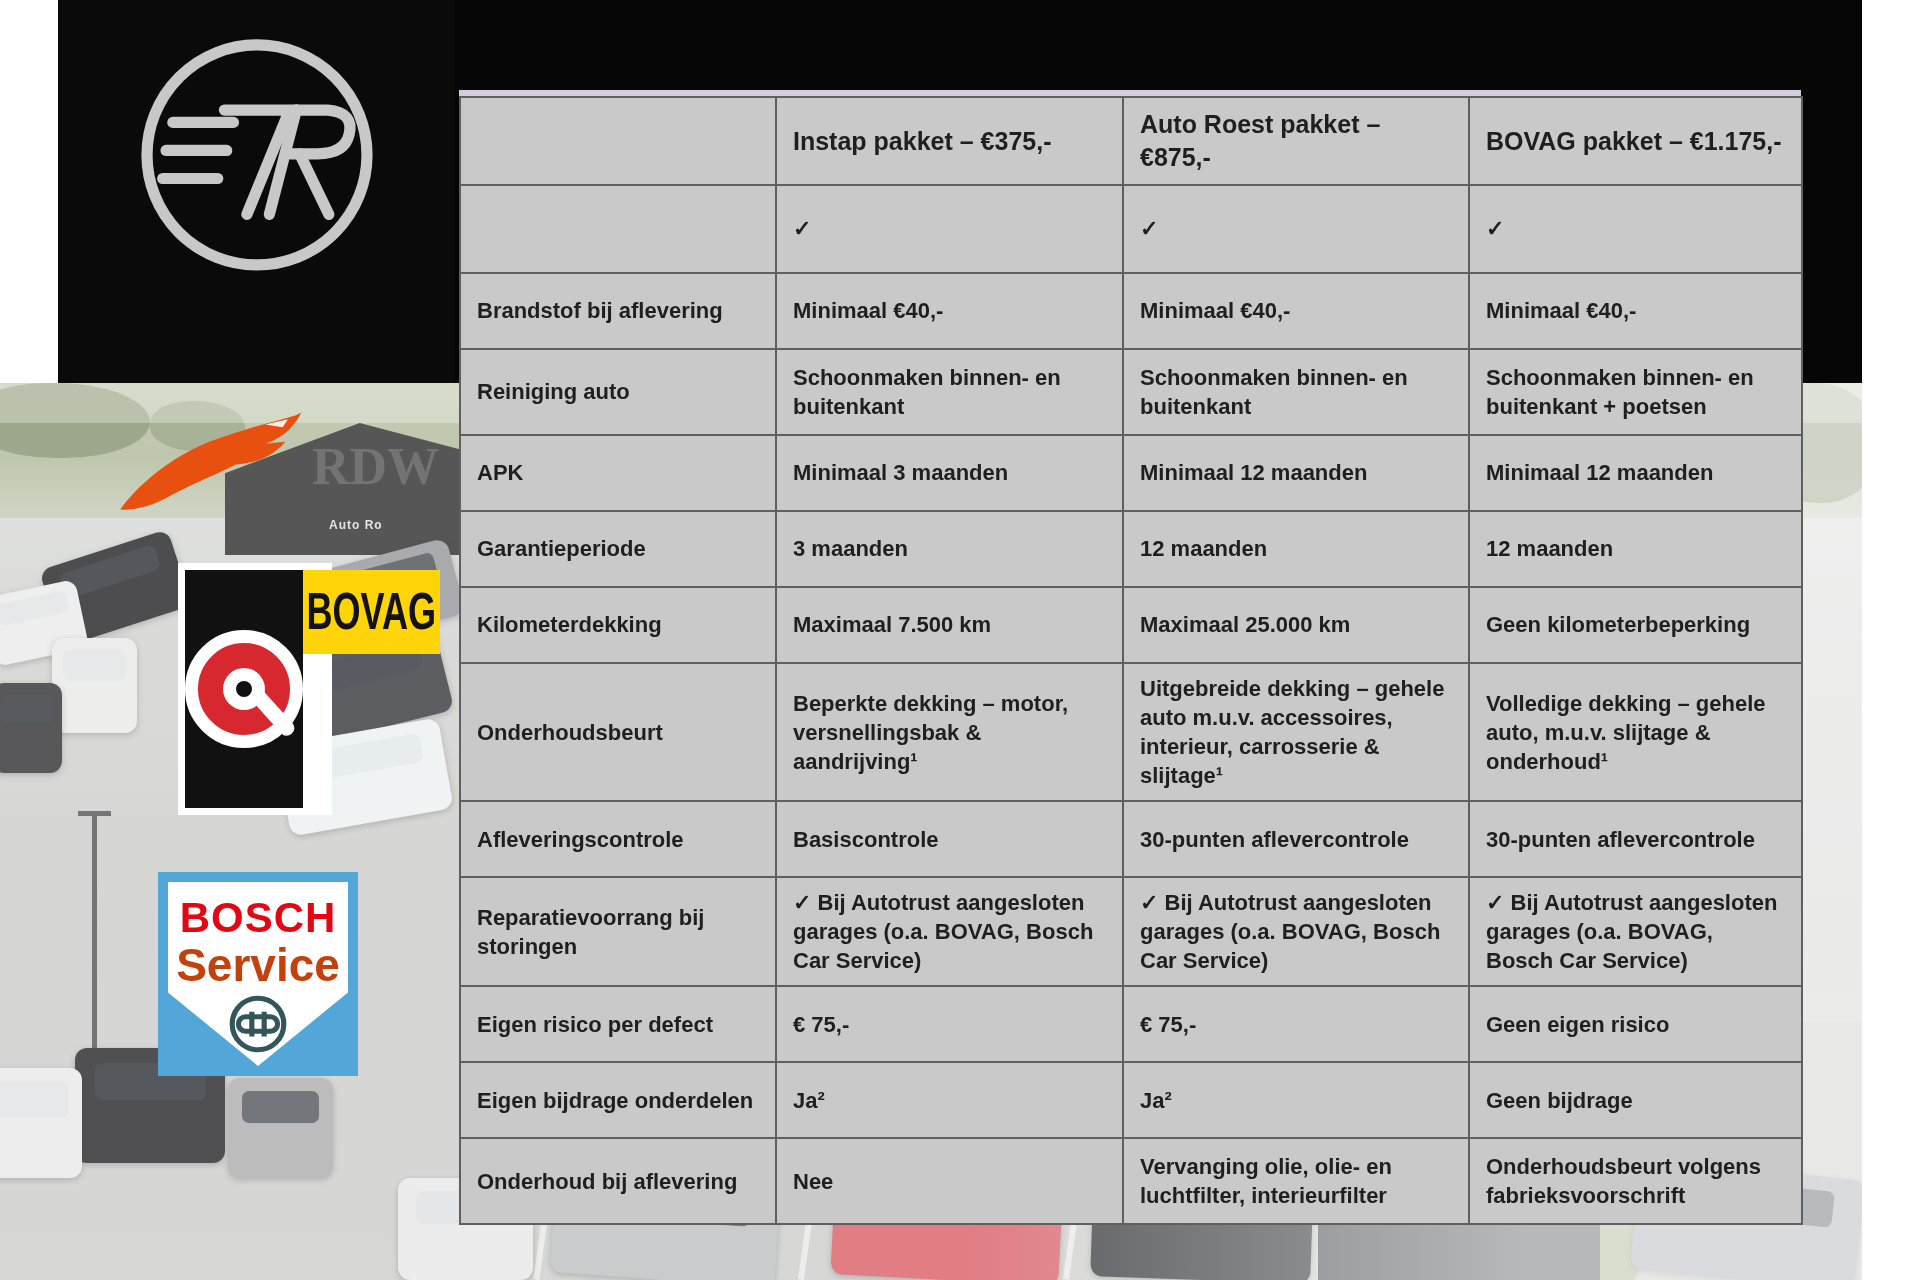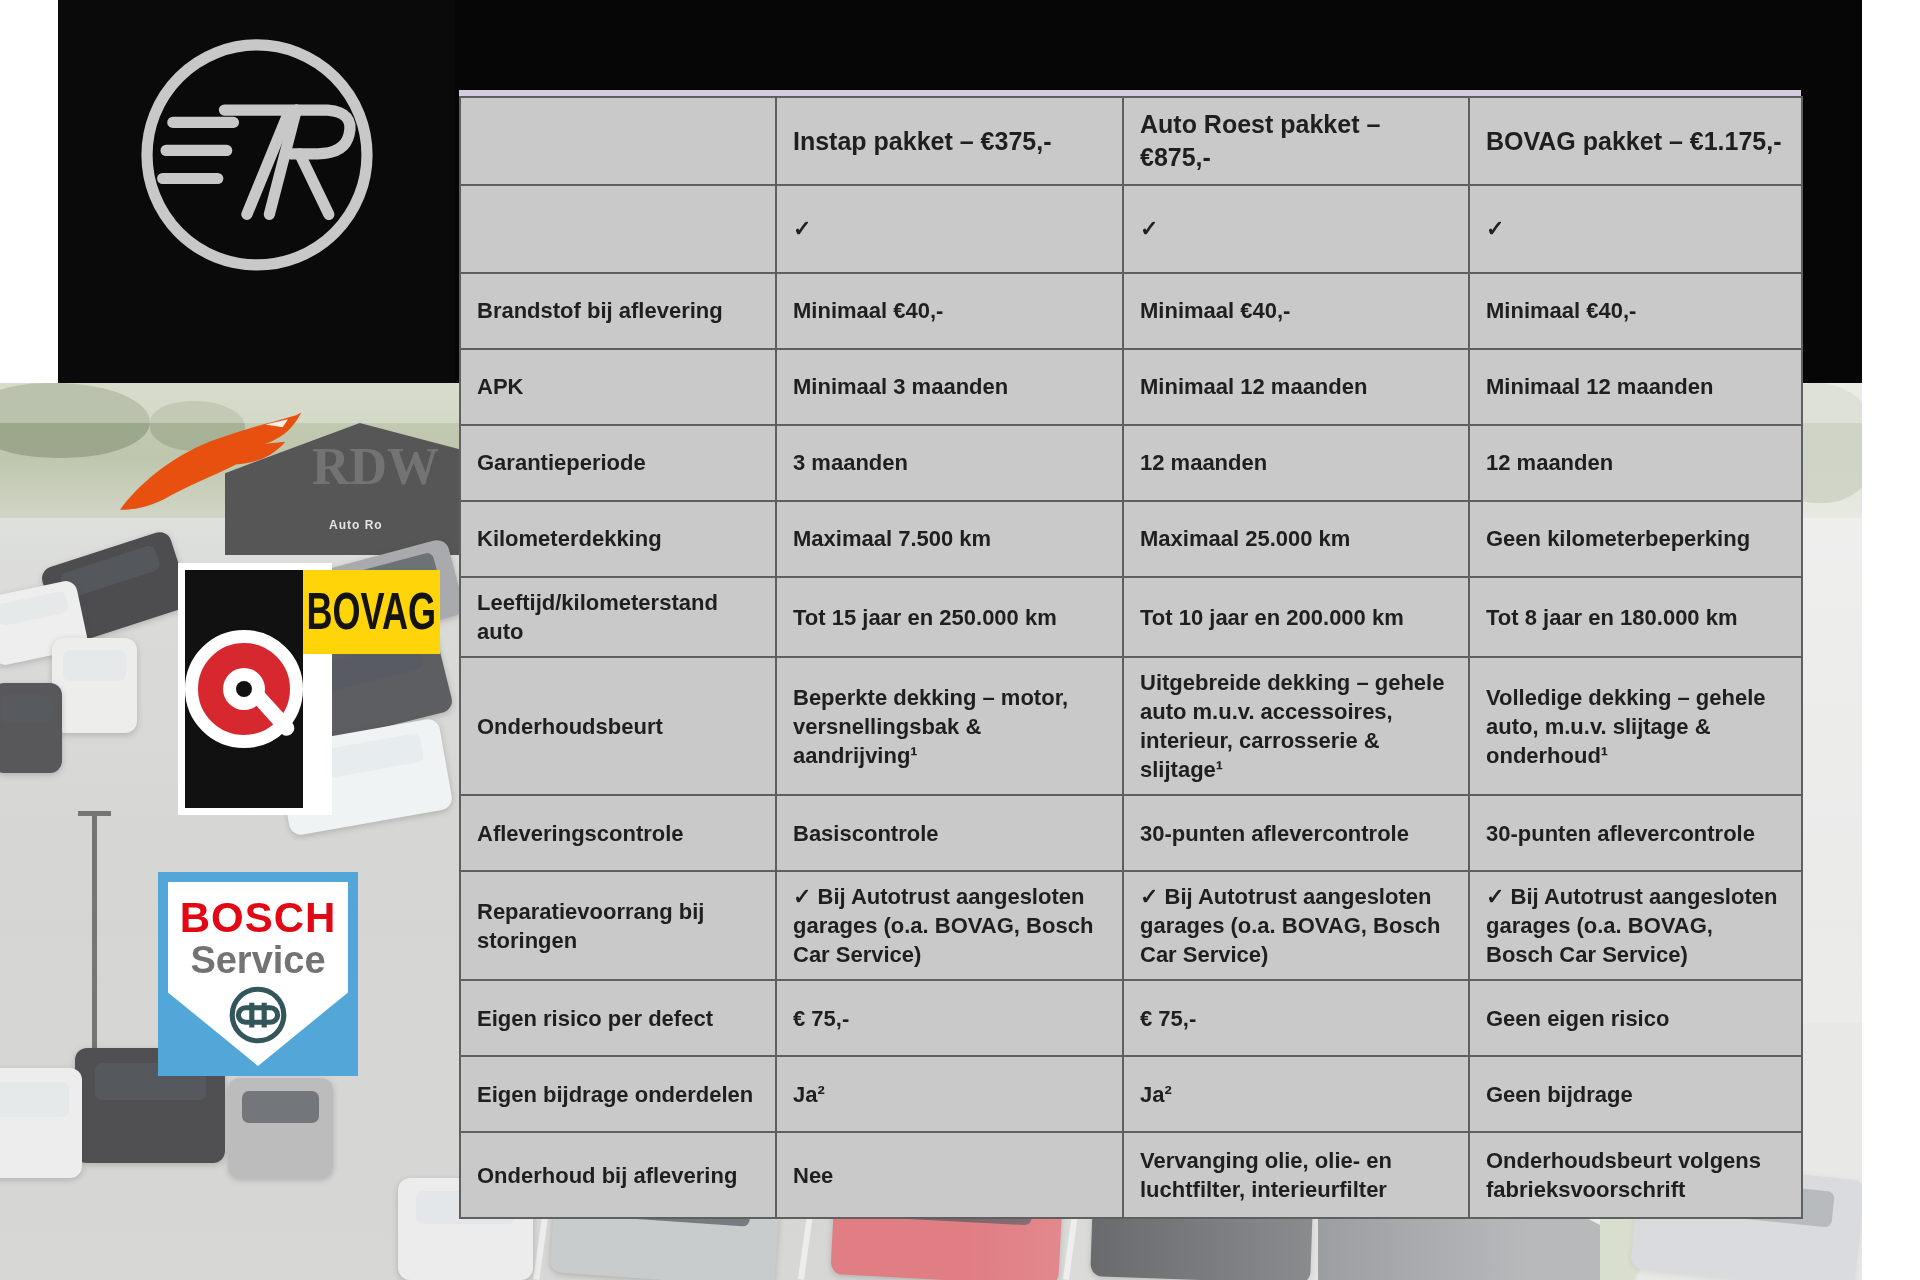--- a/index.html
+++ b/index.html
@@ -47,21 +47,21 @@
   .bovag-shaft{position:absolute;left:50%;top:50%;width:15px;height:60px;background:#fff;border-radius:7px;
                transform-origin:50% 0;transform:rotate(-42deg);}
   .bovag-bottom{background:#ffd408;height:84px;display:flex;align-items:center;justify-content:center;}
   .bovag-word{font-size:38px;font-weight:800;color:#131313;transform:scale(.95,1.35);letter-spacing:0;}
 
   .bosch{position:absolute;left:158px;top:872px;width:200px;height:204px;background:#53a7d8;z-index:5;
          display:flex;align-items:stretch;justify-content:center;}
   .bosch-shield{margin:10px;background:#fff;flex:1;clip-path:polygon(0 0,100% 0,100% 60%,50% 100%,0 60%);
                 display:flex;flex-direction:column;align-items:center;padding-top:14px;box-sizing:border-box;}
   .bosch-word{color:#e30613;font-size:42px;font-weight:700;letter-spacing:1px;line-height:1.05;}
-  .bosch-service{color:#737373;font-size:38px;font-weight:700;line-height:1.1;}
+  .bosch-service{color:#c2410c;font-size:46px;font-weight:700;line-height:1.1;}
 
   
   .table-wrap{position:absolute;left:459px;top:90px;width:1342px;z-index:6;
               border-top:6px solid #d5cce0;background:#c9c9c9;box-sizing:border-box;}
   table.pkg{border-collapse:collapse;table-layout:fixed;width:1342px;}
   table.pkg td{border:2px solid #5f5f5f;padding:10px 16px;vertical-align:middle;
                color:#1f1f1f;font-size:22px;font-weight:700;line-height:1.32;background:#c9c9c9;}
   table.pkg tr.hdr td{font-size:25px;height:64px;}
   table.pkg tr.chk td{height:66px;}
   table.pkg td.lbl{}
@@ -215,43 +215,43 @@
           <td>✓</td>
           <td>✓</td>
           <td>✓</td>
         </tr>
         <tr class="rh76">
           <td class="lbl">Brandstof bij aflevering</td>
           <td>Minimaal €40,-</td>
           <td>Minimaal €40,-</td>
           <td>Minimaal €40,-</td>
         </tr>
+        <tr class="rh86">
+          <td class="lbl">Reiniging auto</td>
+          <td>Schoonmaken binnen- en buitenkant</td>
+          <td>Schoonmaken binnen- en buitenkant</td>
+          <td>Schoonmaken binnen- en buitenkant + poetsen</td>
+        </tr>
         <tr class="rh76">
           <td class="lbl">APK</td>
           <td>Minimaal 3 maanden</td>
           <td>Minimaal 12 maanden</td>
           <td>Minimaal 12 maanden</td>
         </tr>
         <tr class="rh76">
           <td class="lbl">Garantieperiode</td>
           <td>3 maanden</td>
           <td>12 maanden</td>
           <td>12 maanden</td>
         </tr>
         <tr class="rh76">
           <td class="lbl">Kilometerdekking</td>
           <td>Maximaal 7.500 km</td>
           <td>Maximaal 25.000 km</td>
           <td>Geen kilometerbeperking</td>
-        </tr>
-        <tr class="rh76">
-          <td class="lbl">Leeftijd/kilometerstand auto</td>
-          <td>Tot 15 jaar en 250.000 km</td>
-          <td>Tot 10 jaar en 200.000 km</td>
-          <td>Tot 8 jaar en 180.000 km</td>
         </tr>
         <tr class="rh92">
           <td class="lbl">Onderhoudsbeurt</td>
           <td>Beperkte dekking – motor, versnellingsbak &amp; aandrijving¹</td>
           <td>Uitgebreide dekking – gehele auto m.u.v. accessoires, interieur, carrosserie &amp; slijtage¹</td>
           <td>Volledige dekking – gehele auto, m.u.v. slijtage &amp; onderhoud¹</td>
         </tr>
         <tr class="rh76">
           <td class="lbl">Afleveringscontrole</td>
           <td>Basiscontrole</td>

